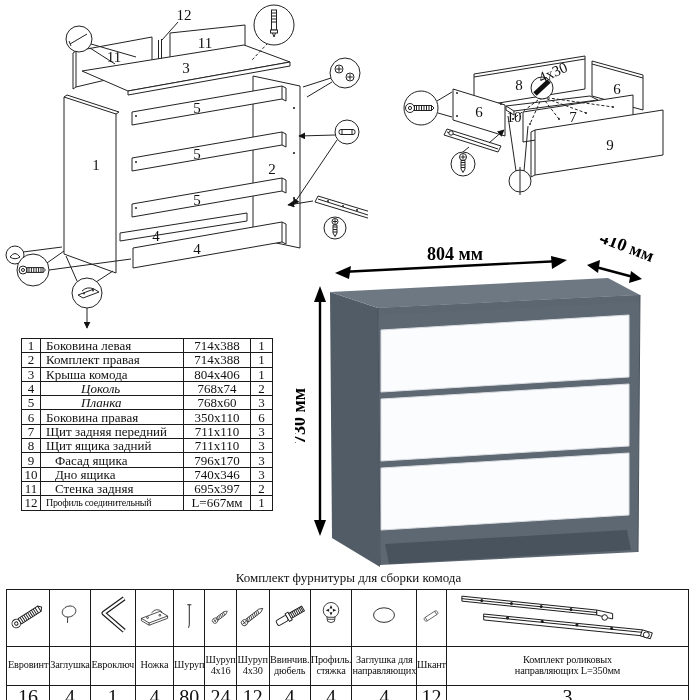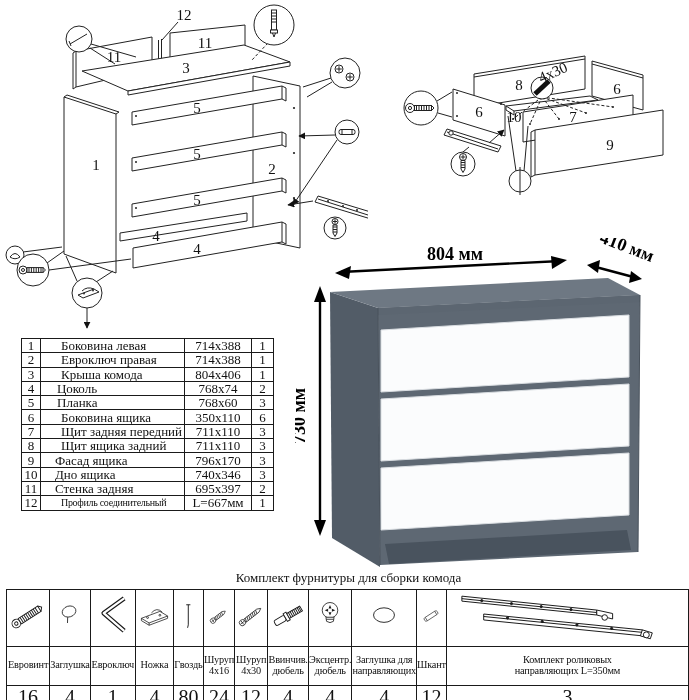--- a/index.html
+++ b/index.html
@@ -7,22 +7,22 @@
   .page{position:relative;width:689px;height:700px;overflow:hidden;background:#fff;}
   svg text{font-family:"Liberation Serif",serif;}
   .plabel{font-size:15px;fill:#111;}
   .line{stroke:#222;stroke-width:1;fill:none;}
   .shape{stroke:#222;stroke-width:1;fill:#fff;}
   .dot{fill:#222;stroke:none;}
   
   .parts{position:absolute;left:21px;top:338px;border-collapse:collapse;table-layout:fixed;background:#fff;}
   .parts td{border:1.6px solid #1a1a1a;height:13.3px;padding:0 2px;font-size:13px;line-height:1;white-space:nowrap;overflow:hidden;}
   .parts td.c{text-align:center;}
-  .parts td.nm{padding-left:20px;}
-  .parts tr:nth-child(4) td.nm,.parts tr:nth-child(5) td.nm{padding-left:16px;}
+  .parts td.nm{padding-left:5px;}
+  .parts tr:nth-child(4) td.nm,.parts tr:nth-child(5) td.nm{padding-left:40px;font-style:italic;}
   .parts tr:nth-child(9) td.nm,.parts tr:nth-child(10) td.nm,.parts tr:nth-child(11) td.nm{padding-left:14px;}
   .parts tr:nth-child(12) td.nm{font-size:10px;letter-spacing:-0.3px;}
   
   .hw-title{position:absolute;left:4px;top:567px;width:689px;text-align:center;font-size:13px;line-height:22px;}
   .hw{position:absolute;left:6px;top:589px;border-collapse:collapse;table-layout:fixed;background:#fff;}
   .hw td{border:1.7px solid #1a1a1a;padding:0;text-align:center;vertical-align:middle;overflow:hidden;}
   .hw tr.icons td{height:55px;}
   .hw tr.names td{height:26px;font-size:10.3px;line-height:1.05;letter-spacing:-0.2px;}
   .hw tr.qty td{height:20px;font-size:20px;}
   .hw .wrapcell{display:block;max-width:136px;margin:8px auto;}
@@ -244,21 +244,21 @@
       </colgroup>
     <tbody>
       <tr>
           <td class="c">1</td>
           <td class="nm">Боковина левая</td>
           <td class="c">714x388</td>
           <td class="c">1</td>
         </tr>
       <tr>
           <td class="c">2</td>
-          <td class="nm">Евроключ правая</td>
+          <td class="nm">Комплект правая</td>
           <td class="c">714x388</td>
           <td class="c">1</td>
         </tr>
       <tr>
           <td class="c">3</td>
           <td class="nm">Крыша комода</td>
           <td class="c">804x406</td>
           <td class="c">1</td>
         </tr>
       <tr>
@@ -268,21 +268,21 @@
           <td class="c">2</td>
         </tr>
       <tr>
           <td class="c">5</td>
           <td class="nm">Планка</td>
           <td class="c">768x60</td>
           <td class="c">3</td>
         </tr>
       <tr>
           <td class="c">6</td>
-          <td class="nm">Боковина ящика</td>
+          <td class="nm">Боковина правая</td>
           <td class="c">350x110</td>
           <td class="c">6</td>
         </tr>
       <tr>
           <td class="c">7</td>
           <td class="nm">Щит задняя передний</td>
           <td class="c">711x110</td>
           <td class="c">3</td>
         </tr>
       <tr>
@@ -486,25 +486,25 @@
               <circle cx="200" cy="45" r="3"></circle>
             </g>
           </svg>
         </td>
       </tr>
       <tr class="names">
         <td>Евровинт</td>
         <td>Заглушка</td>
         <td>Евроключ</td>
         <td>Ножка</td>
-        <td>Гвоздь</td>
+        <td>Шуруп</td>
         <td>Шуруп 4x16</td>
         <td>Шуруп 4x30</td>
         <td>Ввинчив. дюбель</td>
-        <td>Эксцентр. дюбель</td>
+        <td>Профиль. стяжка</td>
         <td>Заглушка для направляющих</td>
         <td>Шкант</td>
         <td>
             <span class="wrapcell">Комплект роликовых направляющих L=350мм</span>
           </td>
       </tr>
       <tr class="qty">
         <td>16</td>
         <td>4</td>
         <td>1</td>

